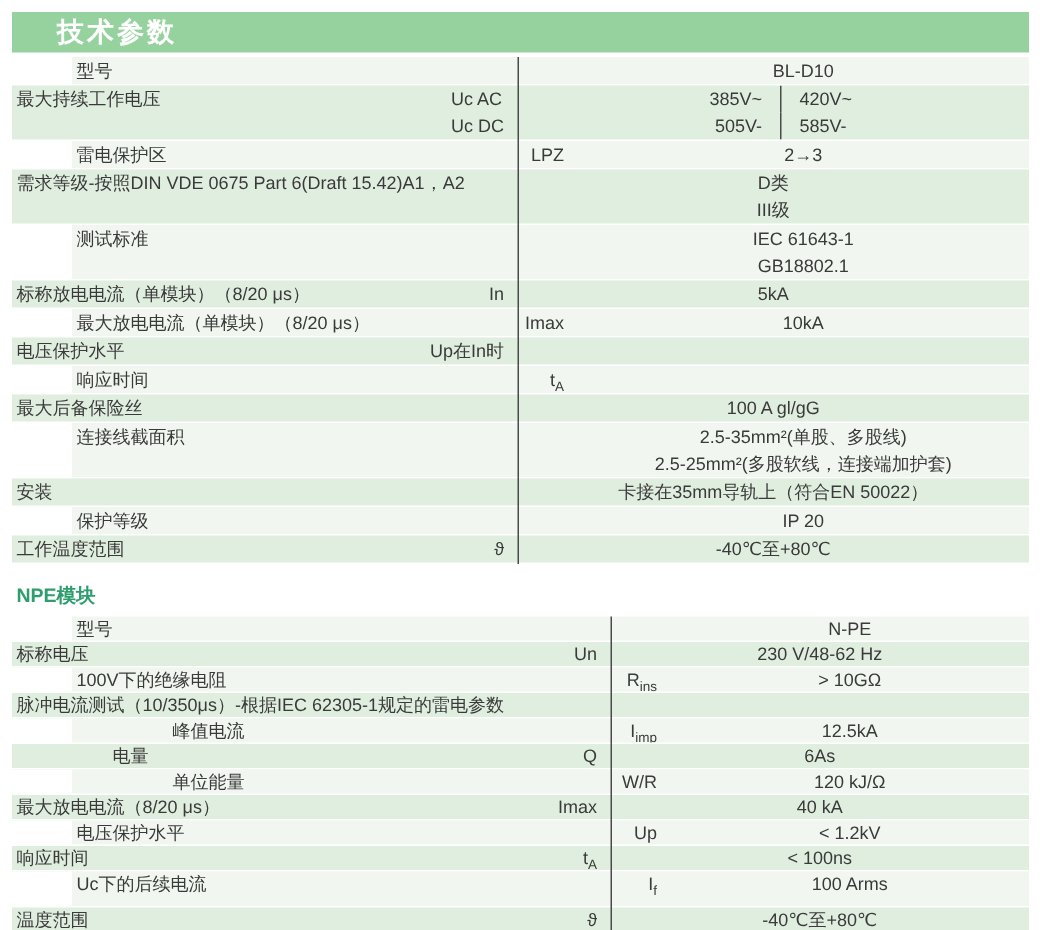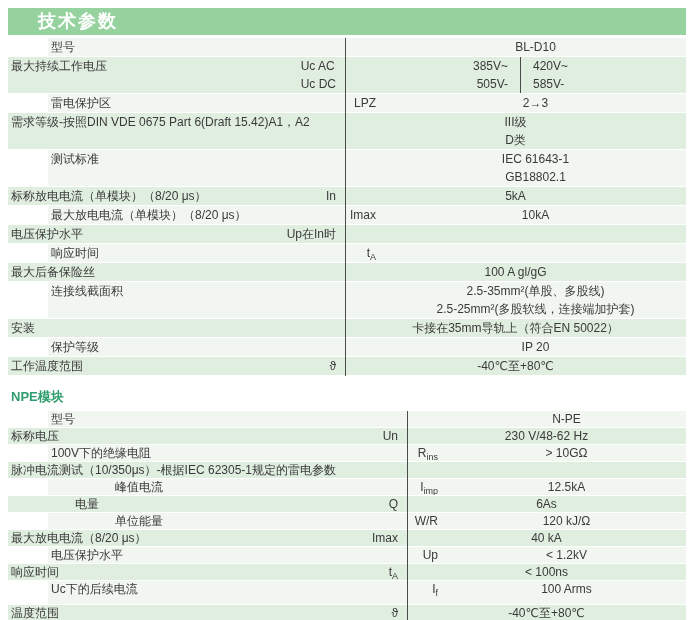--- a/index.html
+++ b/index.html
@@ -95,22 +95,22 @@
         </div>
       </div>
       <div class="row shade-green" style="height: 37px; line-height: 18px;">
         <div class="cell-left" style="width: 337px;">
           <div class="labels">
             <div class="label">需求等级-按照DIN VDE 0675 Part 6(Draft 15.42)A1，A2</div>
           </div>
           <div class="syms"></div>
         </div>
         <div class="cell-val">
+          <div class="vline">D类</div>
           <div class="vline">III级</div>
-          <div class="vline">D类</div>
         </div>
       </div>
       <div class="row shade-light" style="height: 37px; line-height: 18px;">
         <div class="cell-left" style="width: 337px;">
           <div class="labels">
             <div class="label">测试标准</div>
           </div>
           <div class="syms"></div>
         </div>
         <div class="cell-val">

